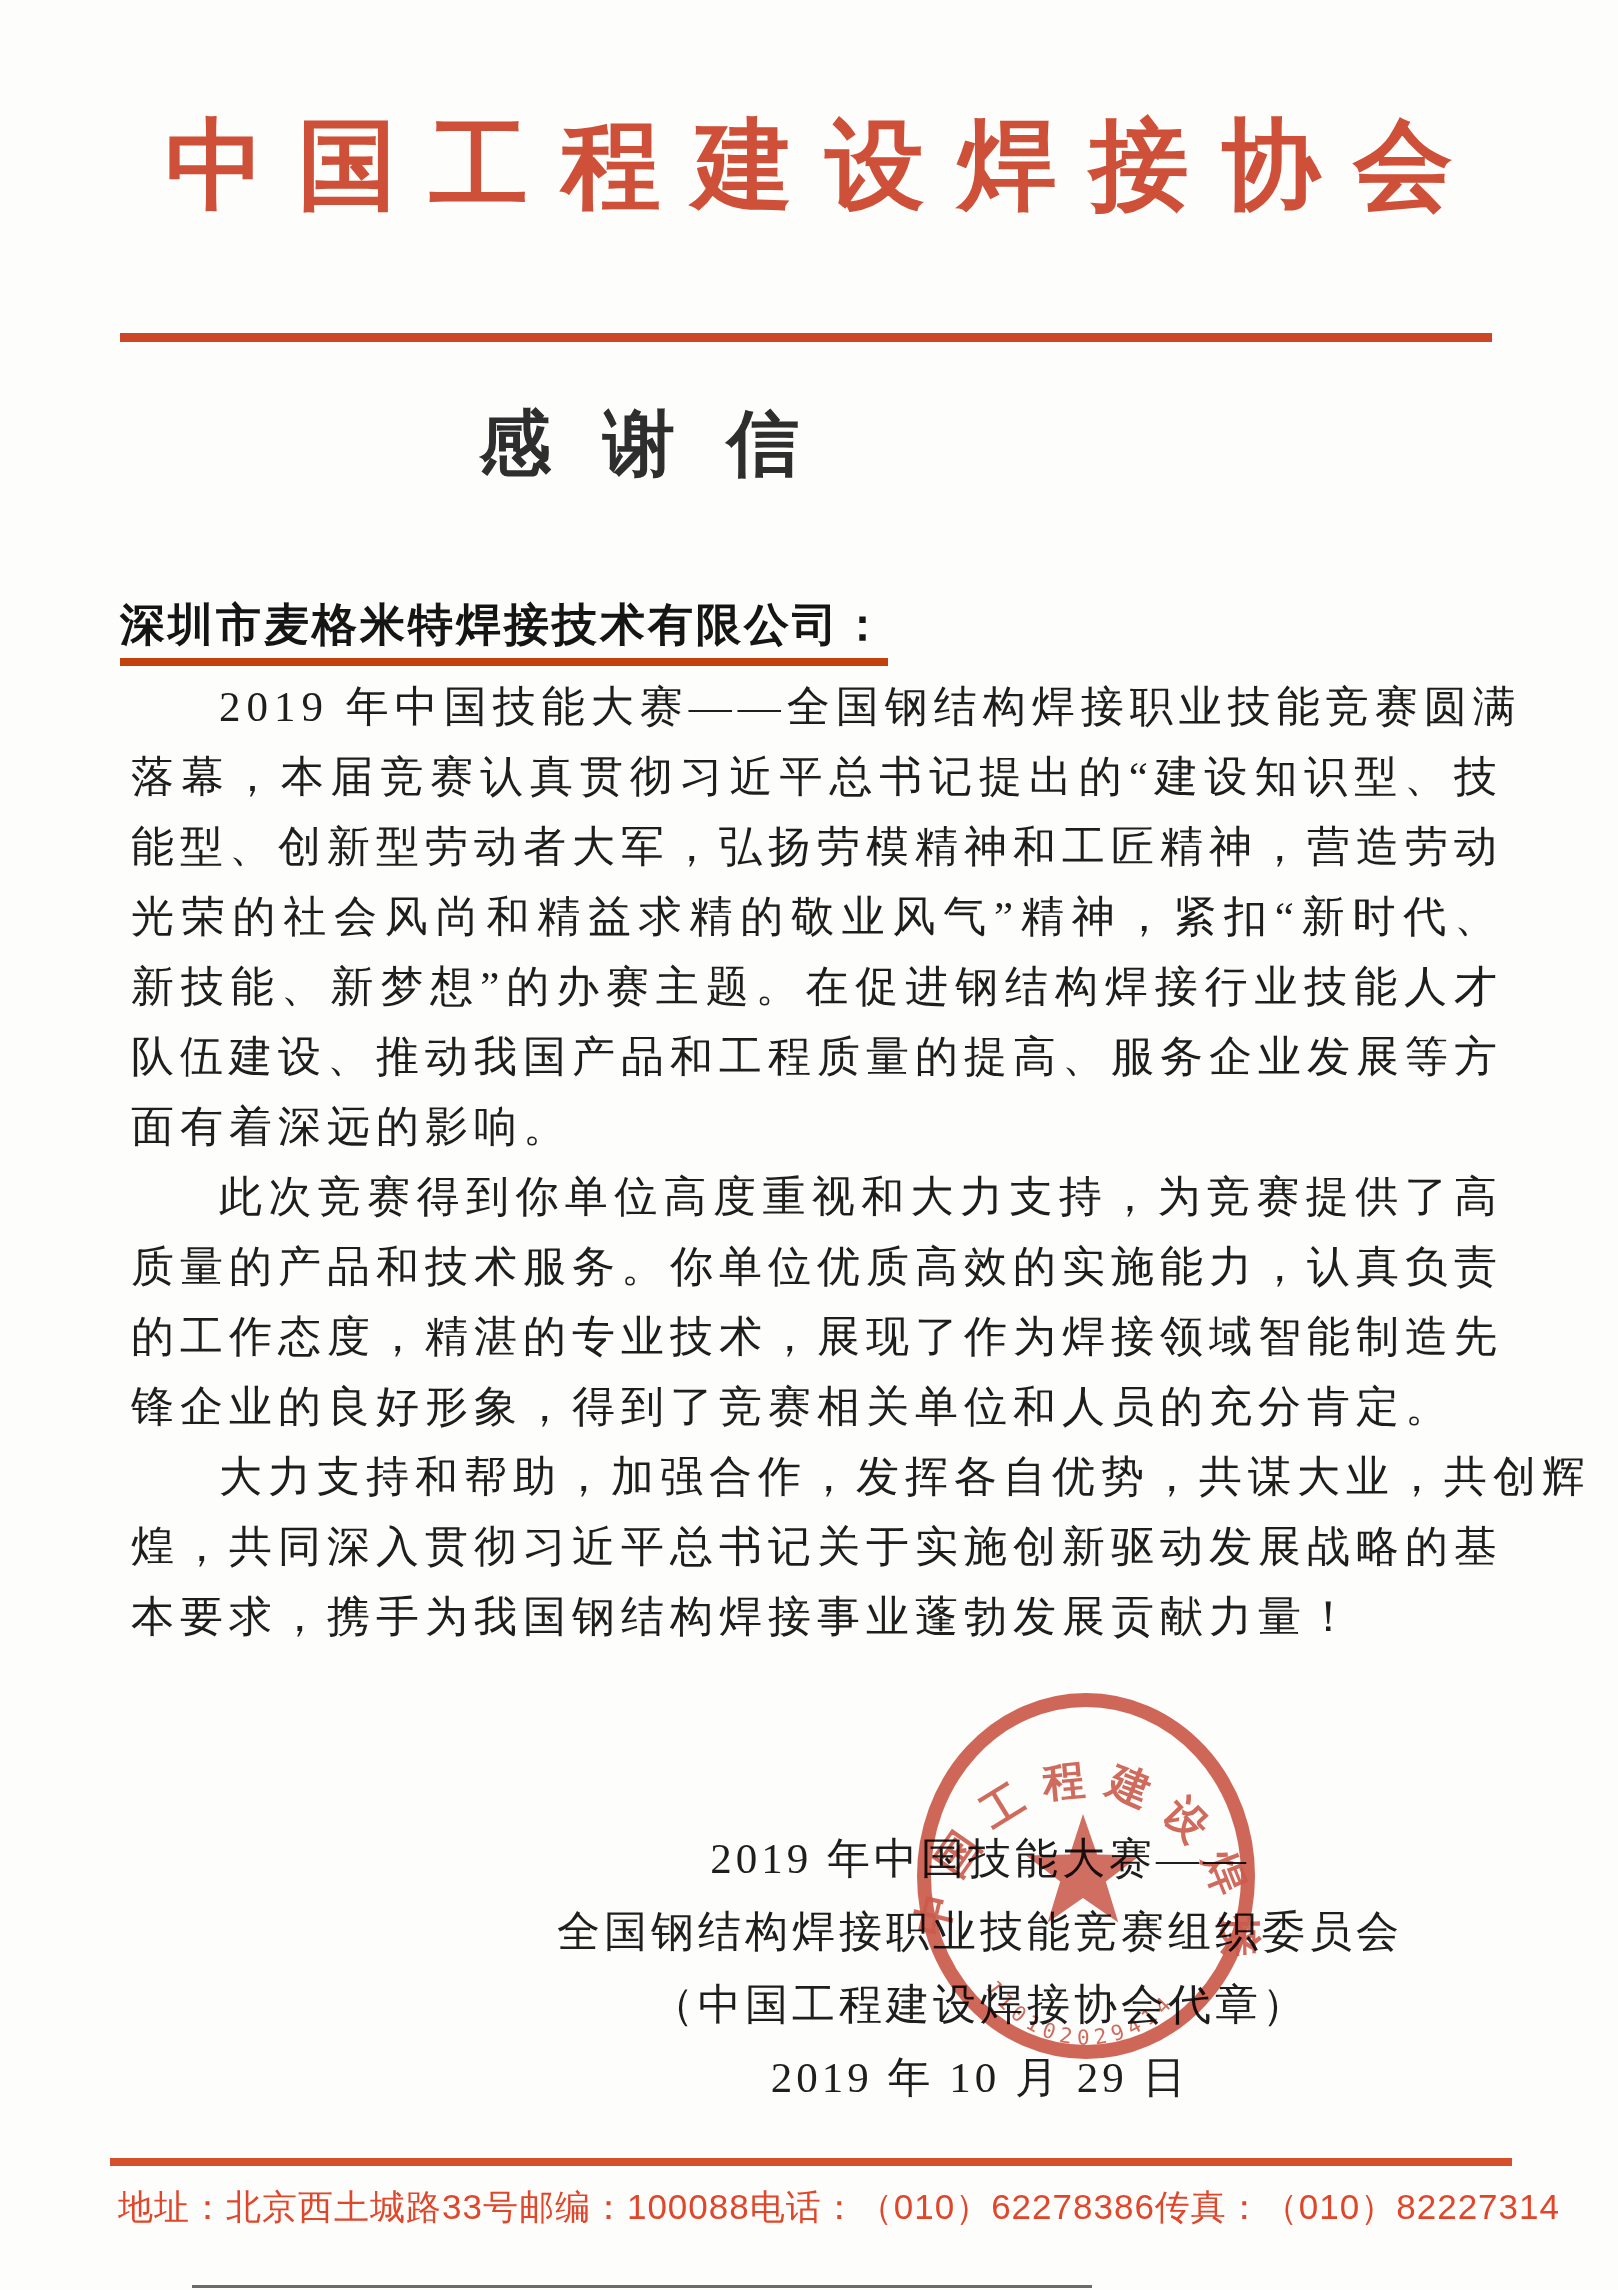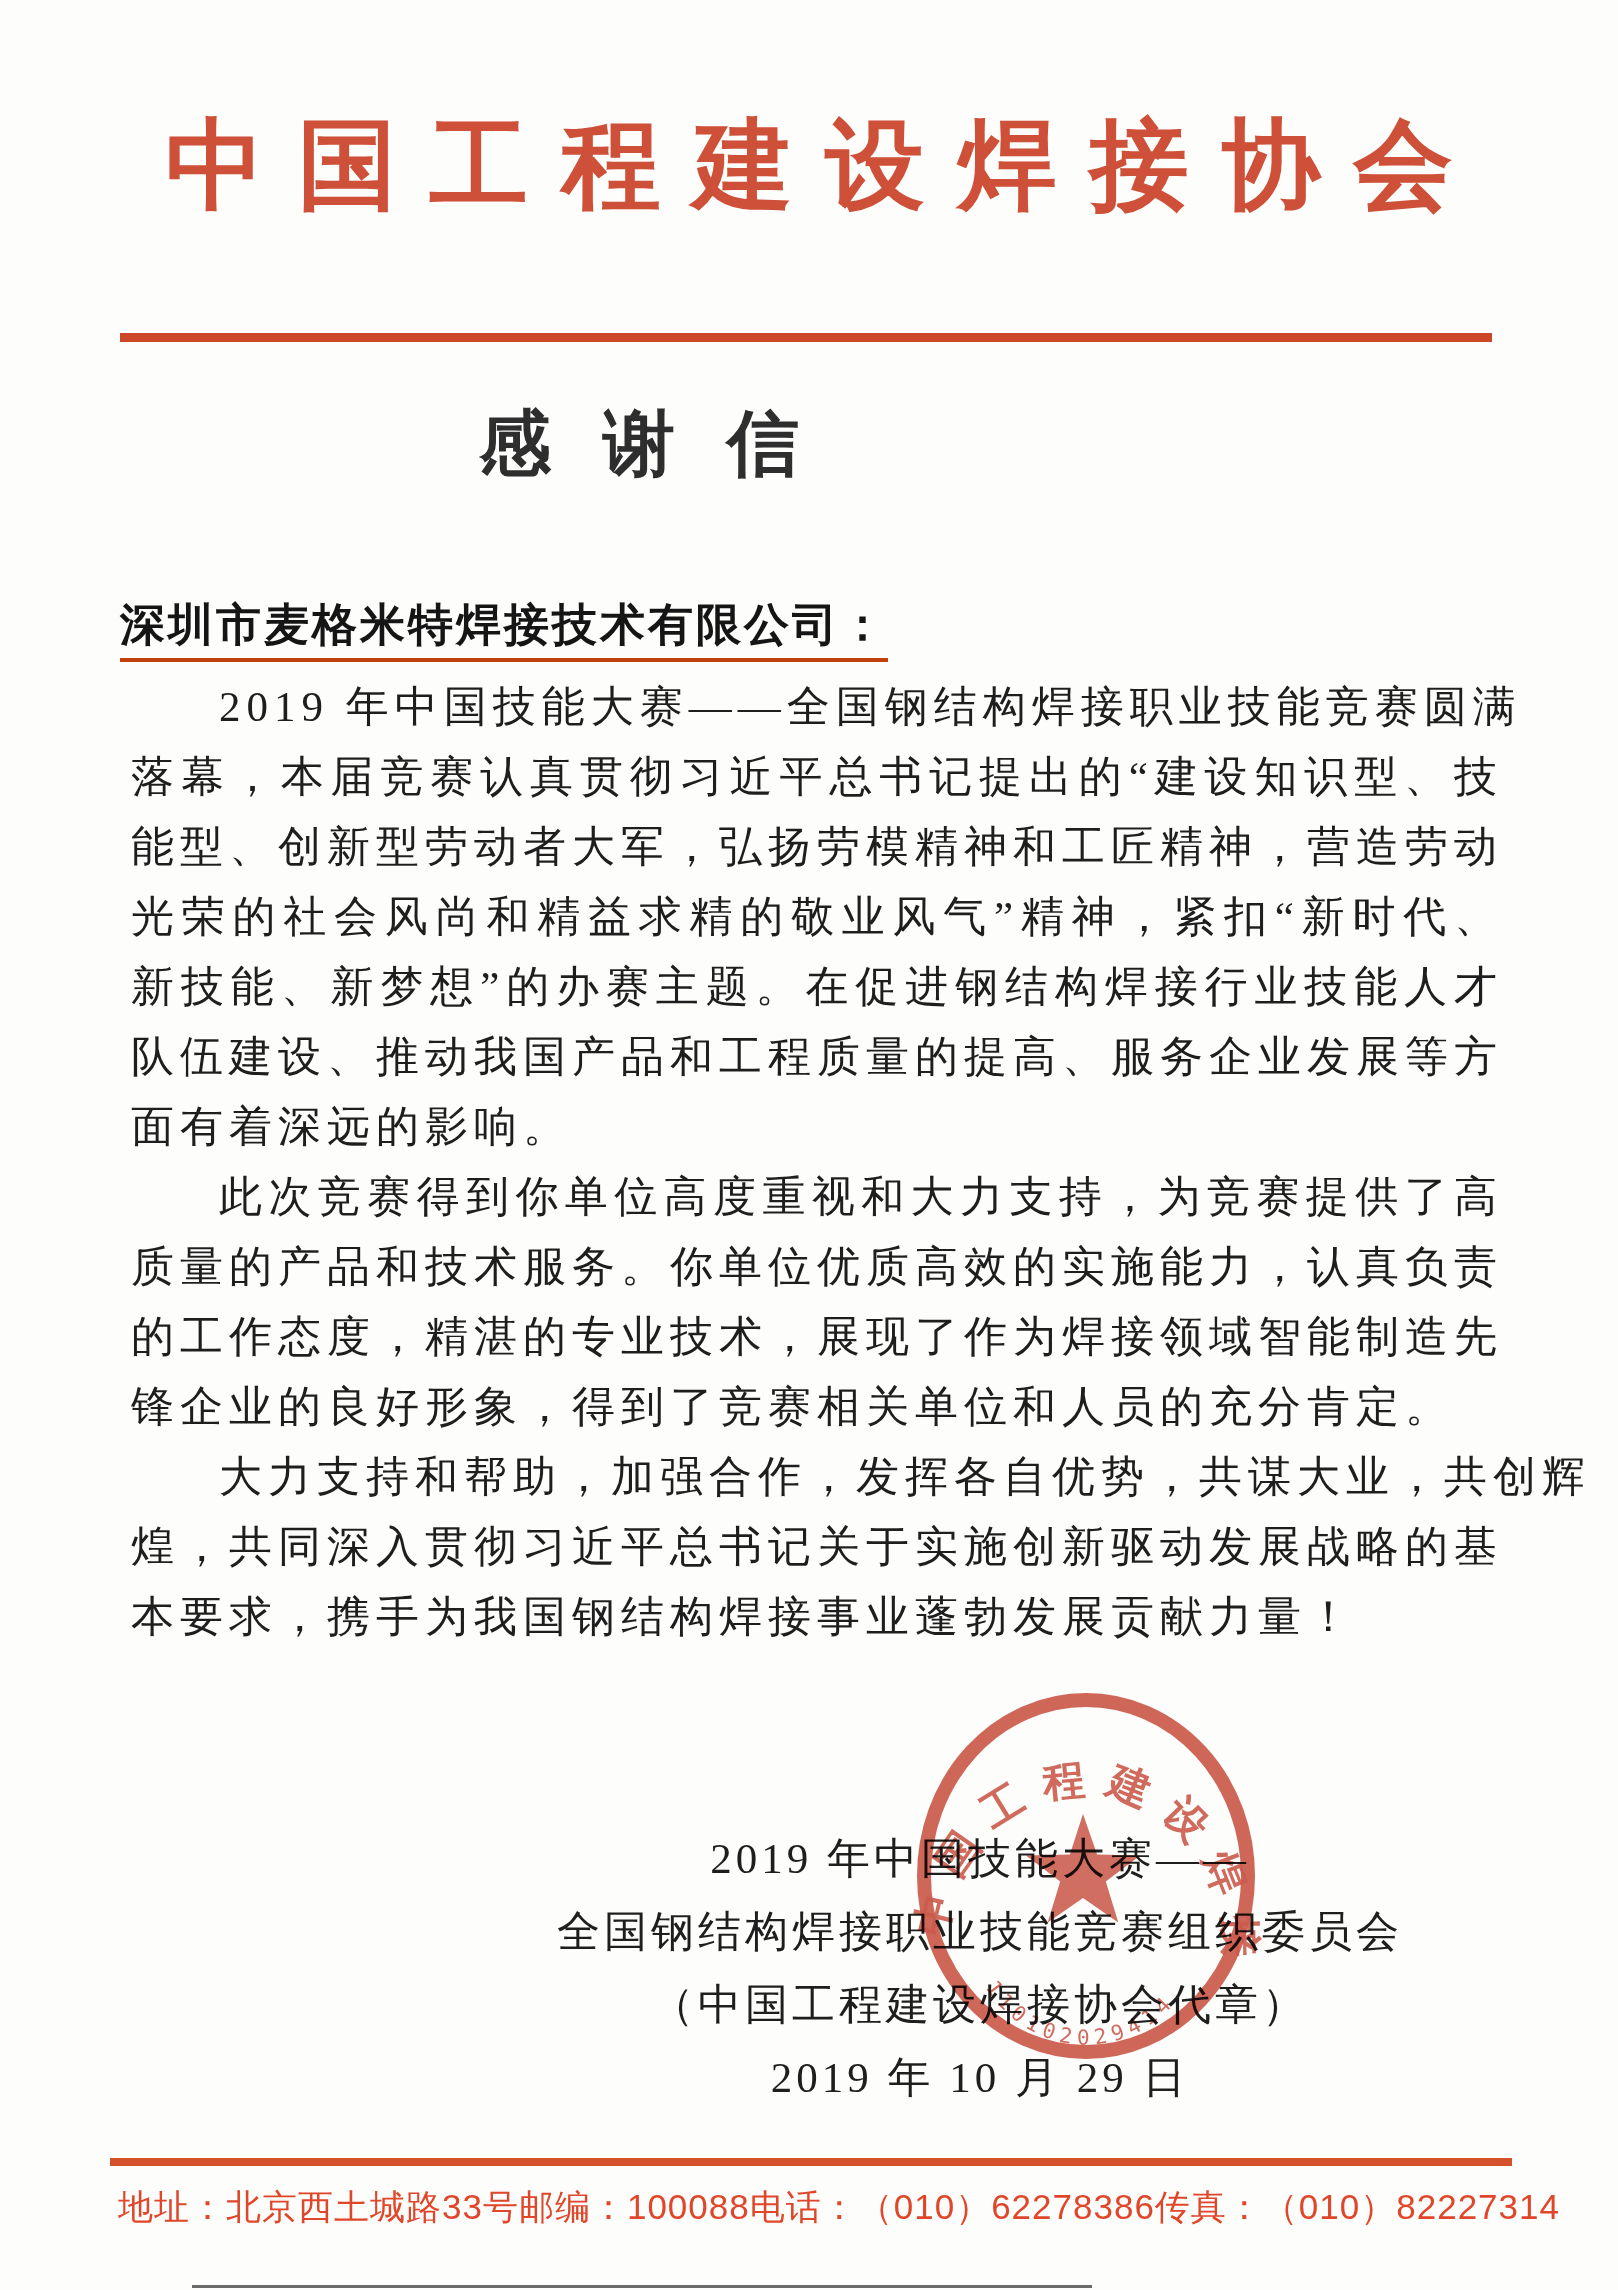--- a/index.html
+++ b/index.html
@@ -31,21 +31,21 @@
     font-size:72px;font-weight:700;color:#2e2e2e;
     letter-spacing:52px;white-space:nowrap;
   }
   
   .salutation{
     position:absolute;top:595px;left:120px;width:1380px;
     font-size:45px;font-weight:700;color:#151515;
     letter-spacing:3px;
   }
   .salutation .sal-text{
-    border-bottom:4px solid #c2410c;
+    border-bottom:8px solid #c2410c;
     padding-bottom:8px;
   }
   
   .letter-body{
     position:absolute;top:672px;left:131px;width:1372px;
     font-size:43px;color:#1e1e1e;
   }
   .letter-body .line{
     line-height:70px;height:70px;
     letter-spacing:6px;

